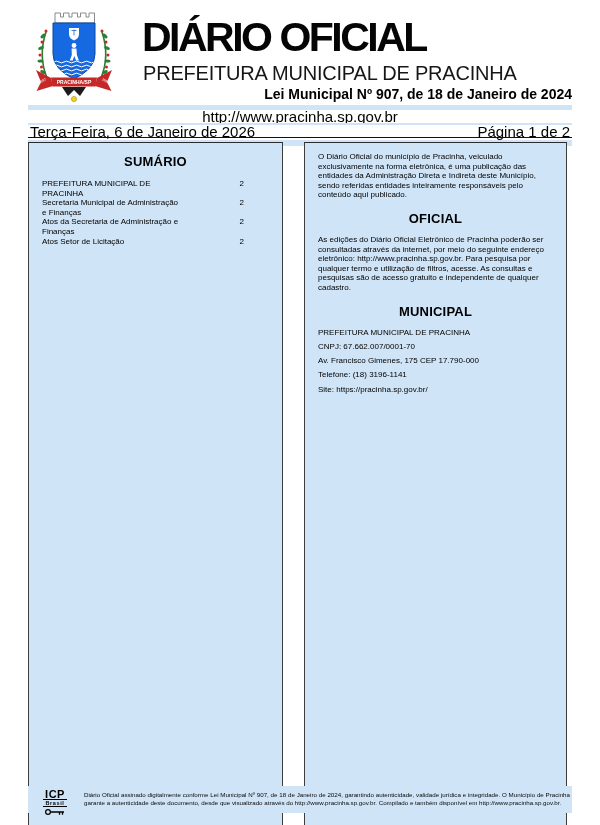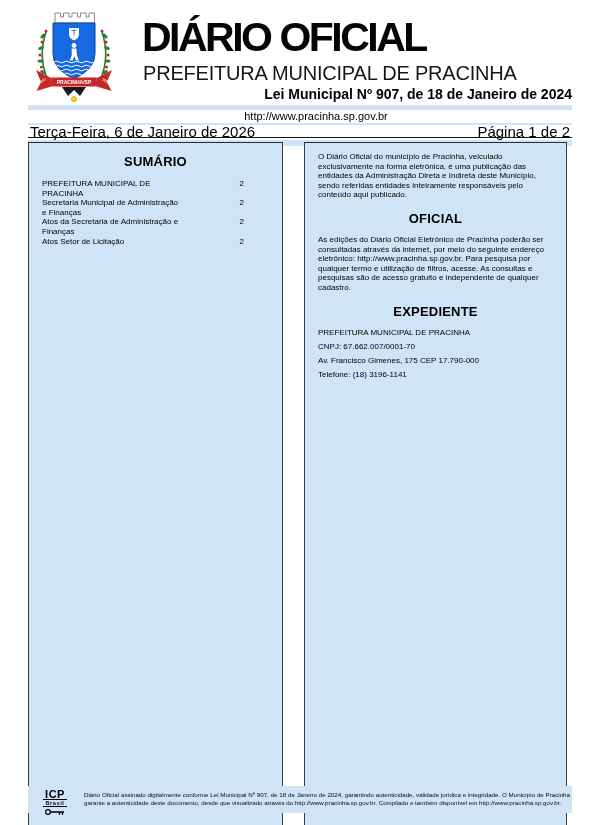--- a/index.html
+++ b/index.html
@@ -29,22 +29,22 @@
   }
   .law-line{
     position:absolute;right:28px;top:86px;
     font-size:14px;font-weight:bold;text-align:right;
   }
 
   
   .strip{position:absolute;left:28px;width:544px;background:var(--light-blue);}
   .strip-a{top:105px;height:5px;}
   .url-row{
-    position:absolute;left:44px;top:110px;width:544px;height:15px;
-    font-size:11px;line-height:13px;text-align:center;color:#000;
+    position:absolute;left:28px;top:110px;width:544px;height:15px;
+    font-size:15px;line-height:13px;text-align:center;color:#000;
   }
   .strip-b{top:123px;height:2px;}
   .date-row{
     position:absolute;left:28px;top:126px;width:544px;height:11px;
     display:flex;align-items:center;font-size:15px;line-height:11px;
   }
   .date-row .cell-left{flex:1;text-align:left;padding-left:2px;}
   .date-row .cell-center{flex:1.3;text-align:center;}
   .date-row .cell-right{flex:1;text-align:right;padding-right:2px;}
   .black-line{position:absolute;left:28px;top:137px;width:544px;height:0;border-top:1.6px solid #111;}
@@ -194,26 +194,27 @@
       </div>
     </div>
   </section>
 
   <section class="box box-right">
     <p class="para">O Diário Oficial do município de Pracinha, veiculado exclusivamente na forma eletrônica, é uma publicação das entidades da Administração Direta e Indireta deste Município, sendo referidas entidades inteiramente responsáveis pelo conteúdo aqui publicado.</p>
 
     <h2>OFICIAL</h2>
     <p class="para">As edições do Diário Oficial Eletrônico de Pracinha poderão ser consultadas através da internet, por meio do seguinte endereço eletrônico: http://www.pracinha.sp.gov.br. Para pesquisa por qualquer termo e utilização de filtros, acesse. As consultas e pesquisas são de acesso gratuito e independente de qualquer cadastro.</p>
 
-    <h2>EXPEDIENTE</h2>
+    <h2>MUNICIPAL</h2>
     <div class="ent-list">
       <div class="ent-line">PREFEITURA MUNICIPAL DE PRACINHA</div>
       <div class="ent-line">CNPJ: 67.662.007/0001-70</div>
       <div class="ent-line">Av. Francisco Gimenes, 175 CEP 17.790-000</div>
       <div class="ent-line">Telefone: (18) 3196-1141</div>
+      <div class="ent-line">Site: https://pracinha.sp.gov.br/</div>
     </div>
   </section>
 
   <footer class="footer-strip">
     <div class="icp">
       <div class="icp-top">ICP</div>
       <div class="icp-mid">Brasil</div>
       <svg class="icp-key" width="22" height="8" viewBox="0 0 22 8">
         <circle cx="4" cy="4" r="2.4" fill="none" stroke="#000" stroke-width="1.2"></circle>
         <path d="M6.5 4 H20 M15.5 4 v2.8 M18.5 4 v2.8" stroke="#000" stroke-width="1.3" fill="none"></path>

